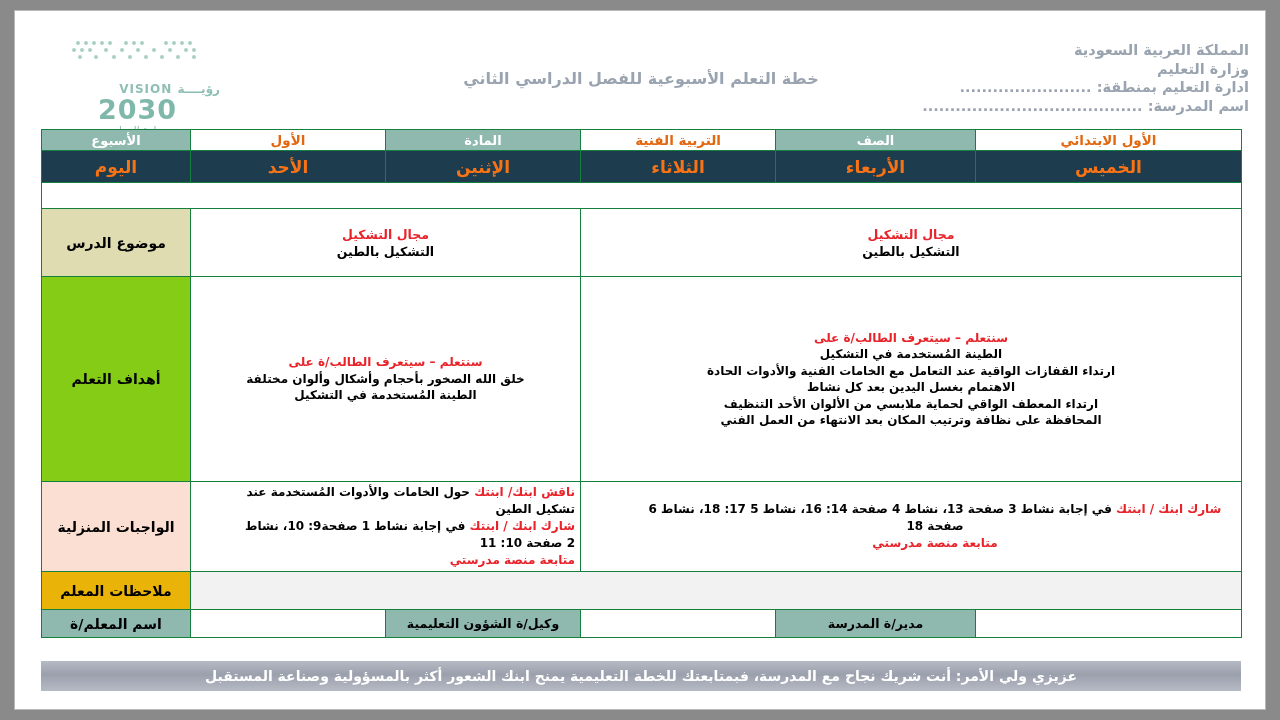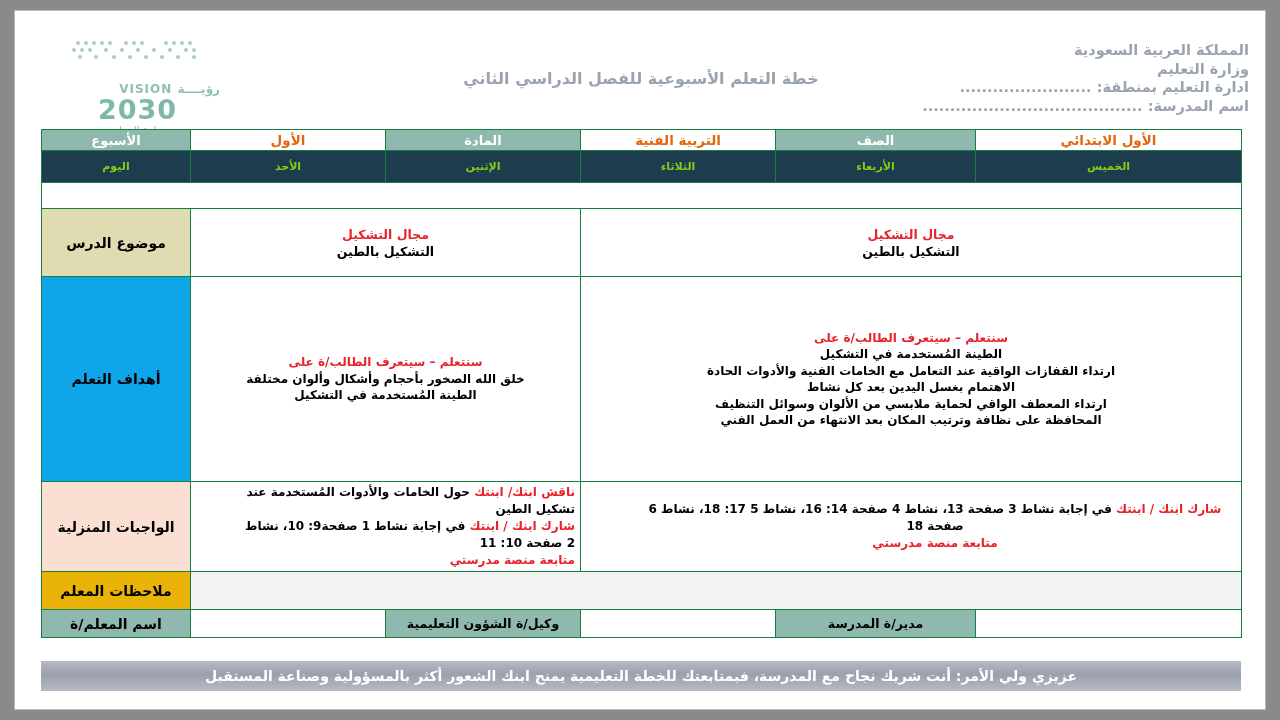--- a/index.html
+++ b/index.html
@@ -112,32 +112,32 @@
     table-layout: fixed;
   }
   table.plan td {
     border: 1px solid #15803d;
     vertical-align: middle;
     padding: 2px 5px;
   }
 
   .c-week-label { background: #8fb8ae; color: #ffffff; font-weight: bold; font-size: 13px; text-align: center; }
   .c-week-value { background: #ffffff; color: #e2670f; font-weight: bold; font-size: 13.5px; text-align: center; }
-  .c-dayrow { background: #1d3d4e; color: #84cc16; font-weight: bold; font-size: 11px; text-align: center; height: 32px; }
+  .c-dayrow { background: #1d3d4e; color: #f97316; font-weight: bold; font-size: 17px; text-align: center; height: 32px; }
 
   .c-blank-wide { background: #ffffff; height: 26px; }
 
   .row-label {
     text-align: center;
     font-weight: bold;
     font-size: 14px;
     color: #000000;
   }
   .lbl-topic   { background: #dedcb0; }
-  .lbl-goals   { background: #0ea5e9; }
+  .lbl-goals   { background: #84cc16; }
   .lbl-hw      { background: #fadfd2; }
   .lbl-notes   { background: #eab308; }
   .lbl-teacher { background: #8fb8ae; }
 
   .cell-white { background: #ffffff; }
   .cell-notes { background: #f2f2f2; }
 
   .topic-cell { text-align: center; font-size: 12.5px; line-height: 17px; height: 68px; }
   .topic-red { color: #e8232a; font-weight: bold; font-size: 12.5px; }
   .topic-black { color: #000000; font-weight: bold; font-size: 12.5px; }
@@ -283,21 +283,21 @@
         <td class="row-label lbl-topic">موضوع الدرس</td>
       </tr>
 
       <tr>
         <td class="cell-white goals-cell" colspan="3">
           <div class="goals-inner">
             <div class="goals-head">سنتعلم – سيتعرف الطالب/ة على</div>
             <div>الطينة المُستخدمة في التشكيل</div>
             <div>ارتداء القفازات الواقية عند التعامل مع الخامات الفنية والأدوات الحادة</div>
             <div>الاهتمام بغسل اليدين بعد كل نشاط</div>
-            <div>ارتداء المعطف الواقي لحماية ملابسي من الألوان وسوائل التنظيف</div>
+            <div>ارتداء المعطف الواقي لحماية ملابسي من الألوان الأحد التنظيف</div>
             <div>المحافظة على نظافة وترتيب المكان بعد الانتهاء من العمل الفني</div>
           </div>
         </td>
         <td class="cell-white goals-cell" colspan="2">
           <div class="goals-inner">
             <div class="goals-head">سنتعلم – سيتعرف الطالب/ة على</div>
             <div>خلق الله الصخور بأحجام وأشكال وألوان مختلفة</div>
             <div>الطينة المُستخدمة في التشكيل</div>
           </div>
         </td>

